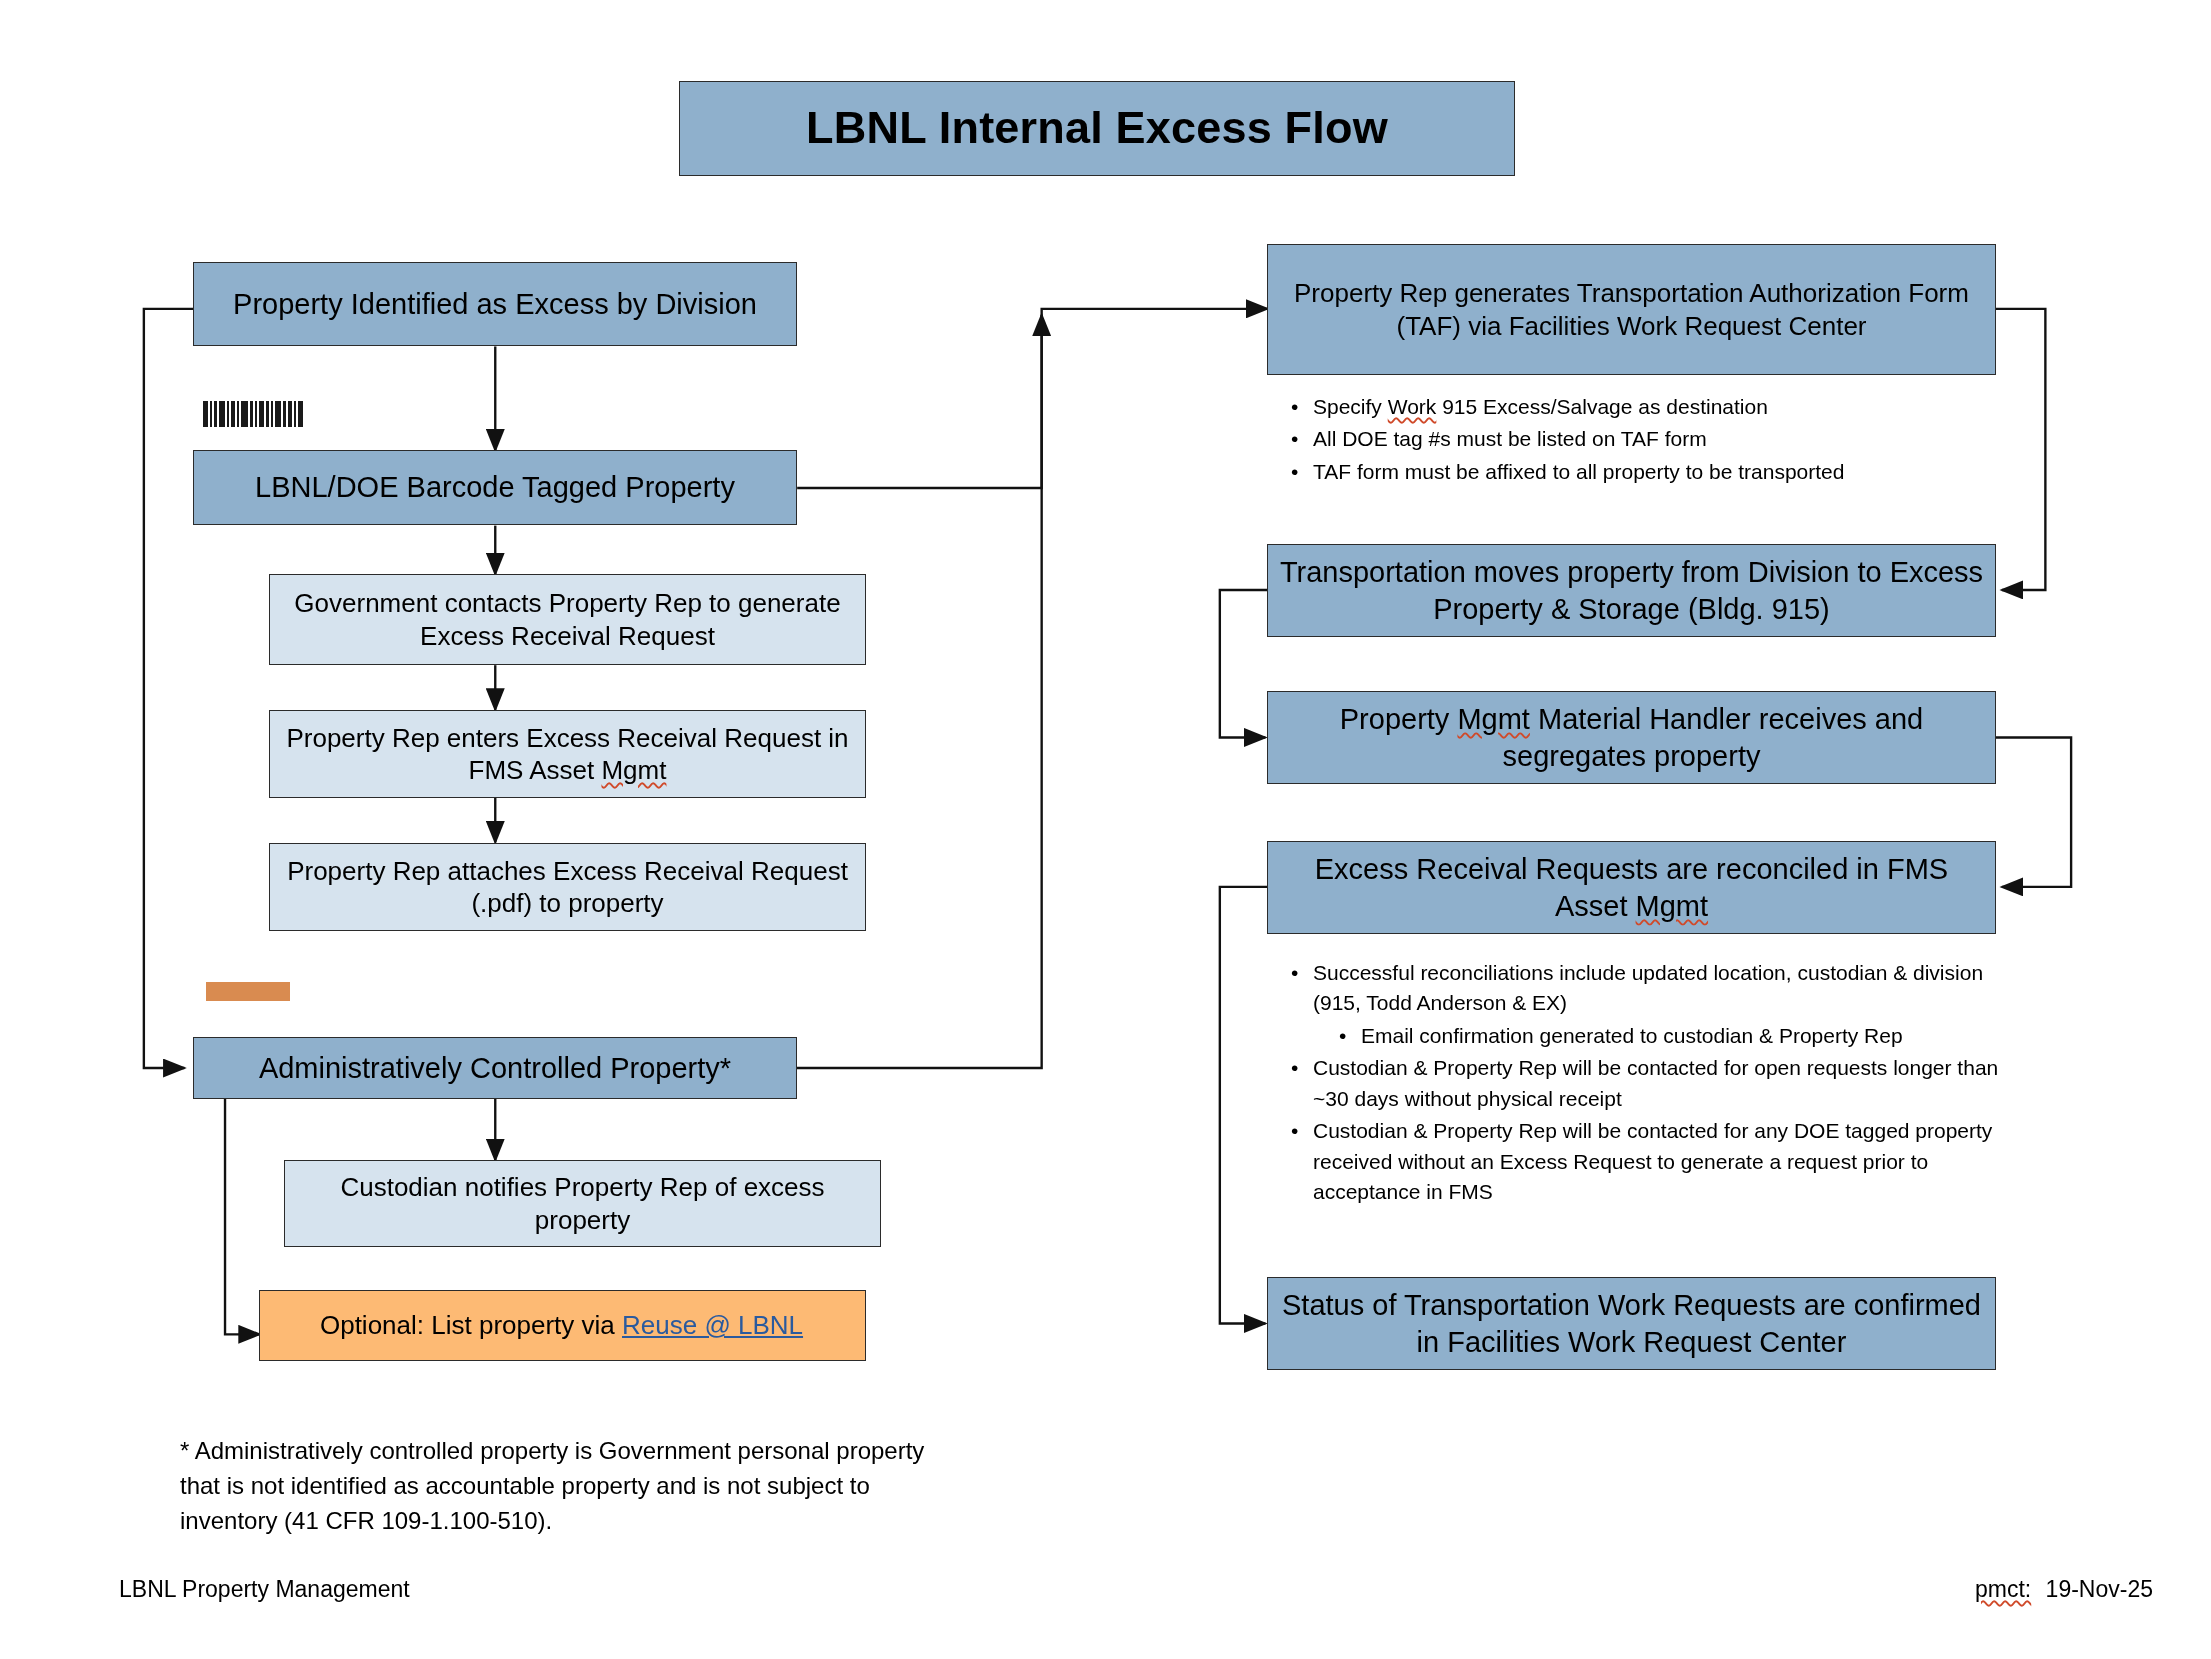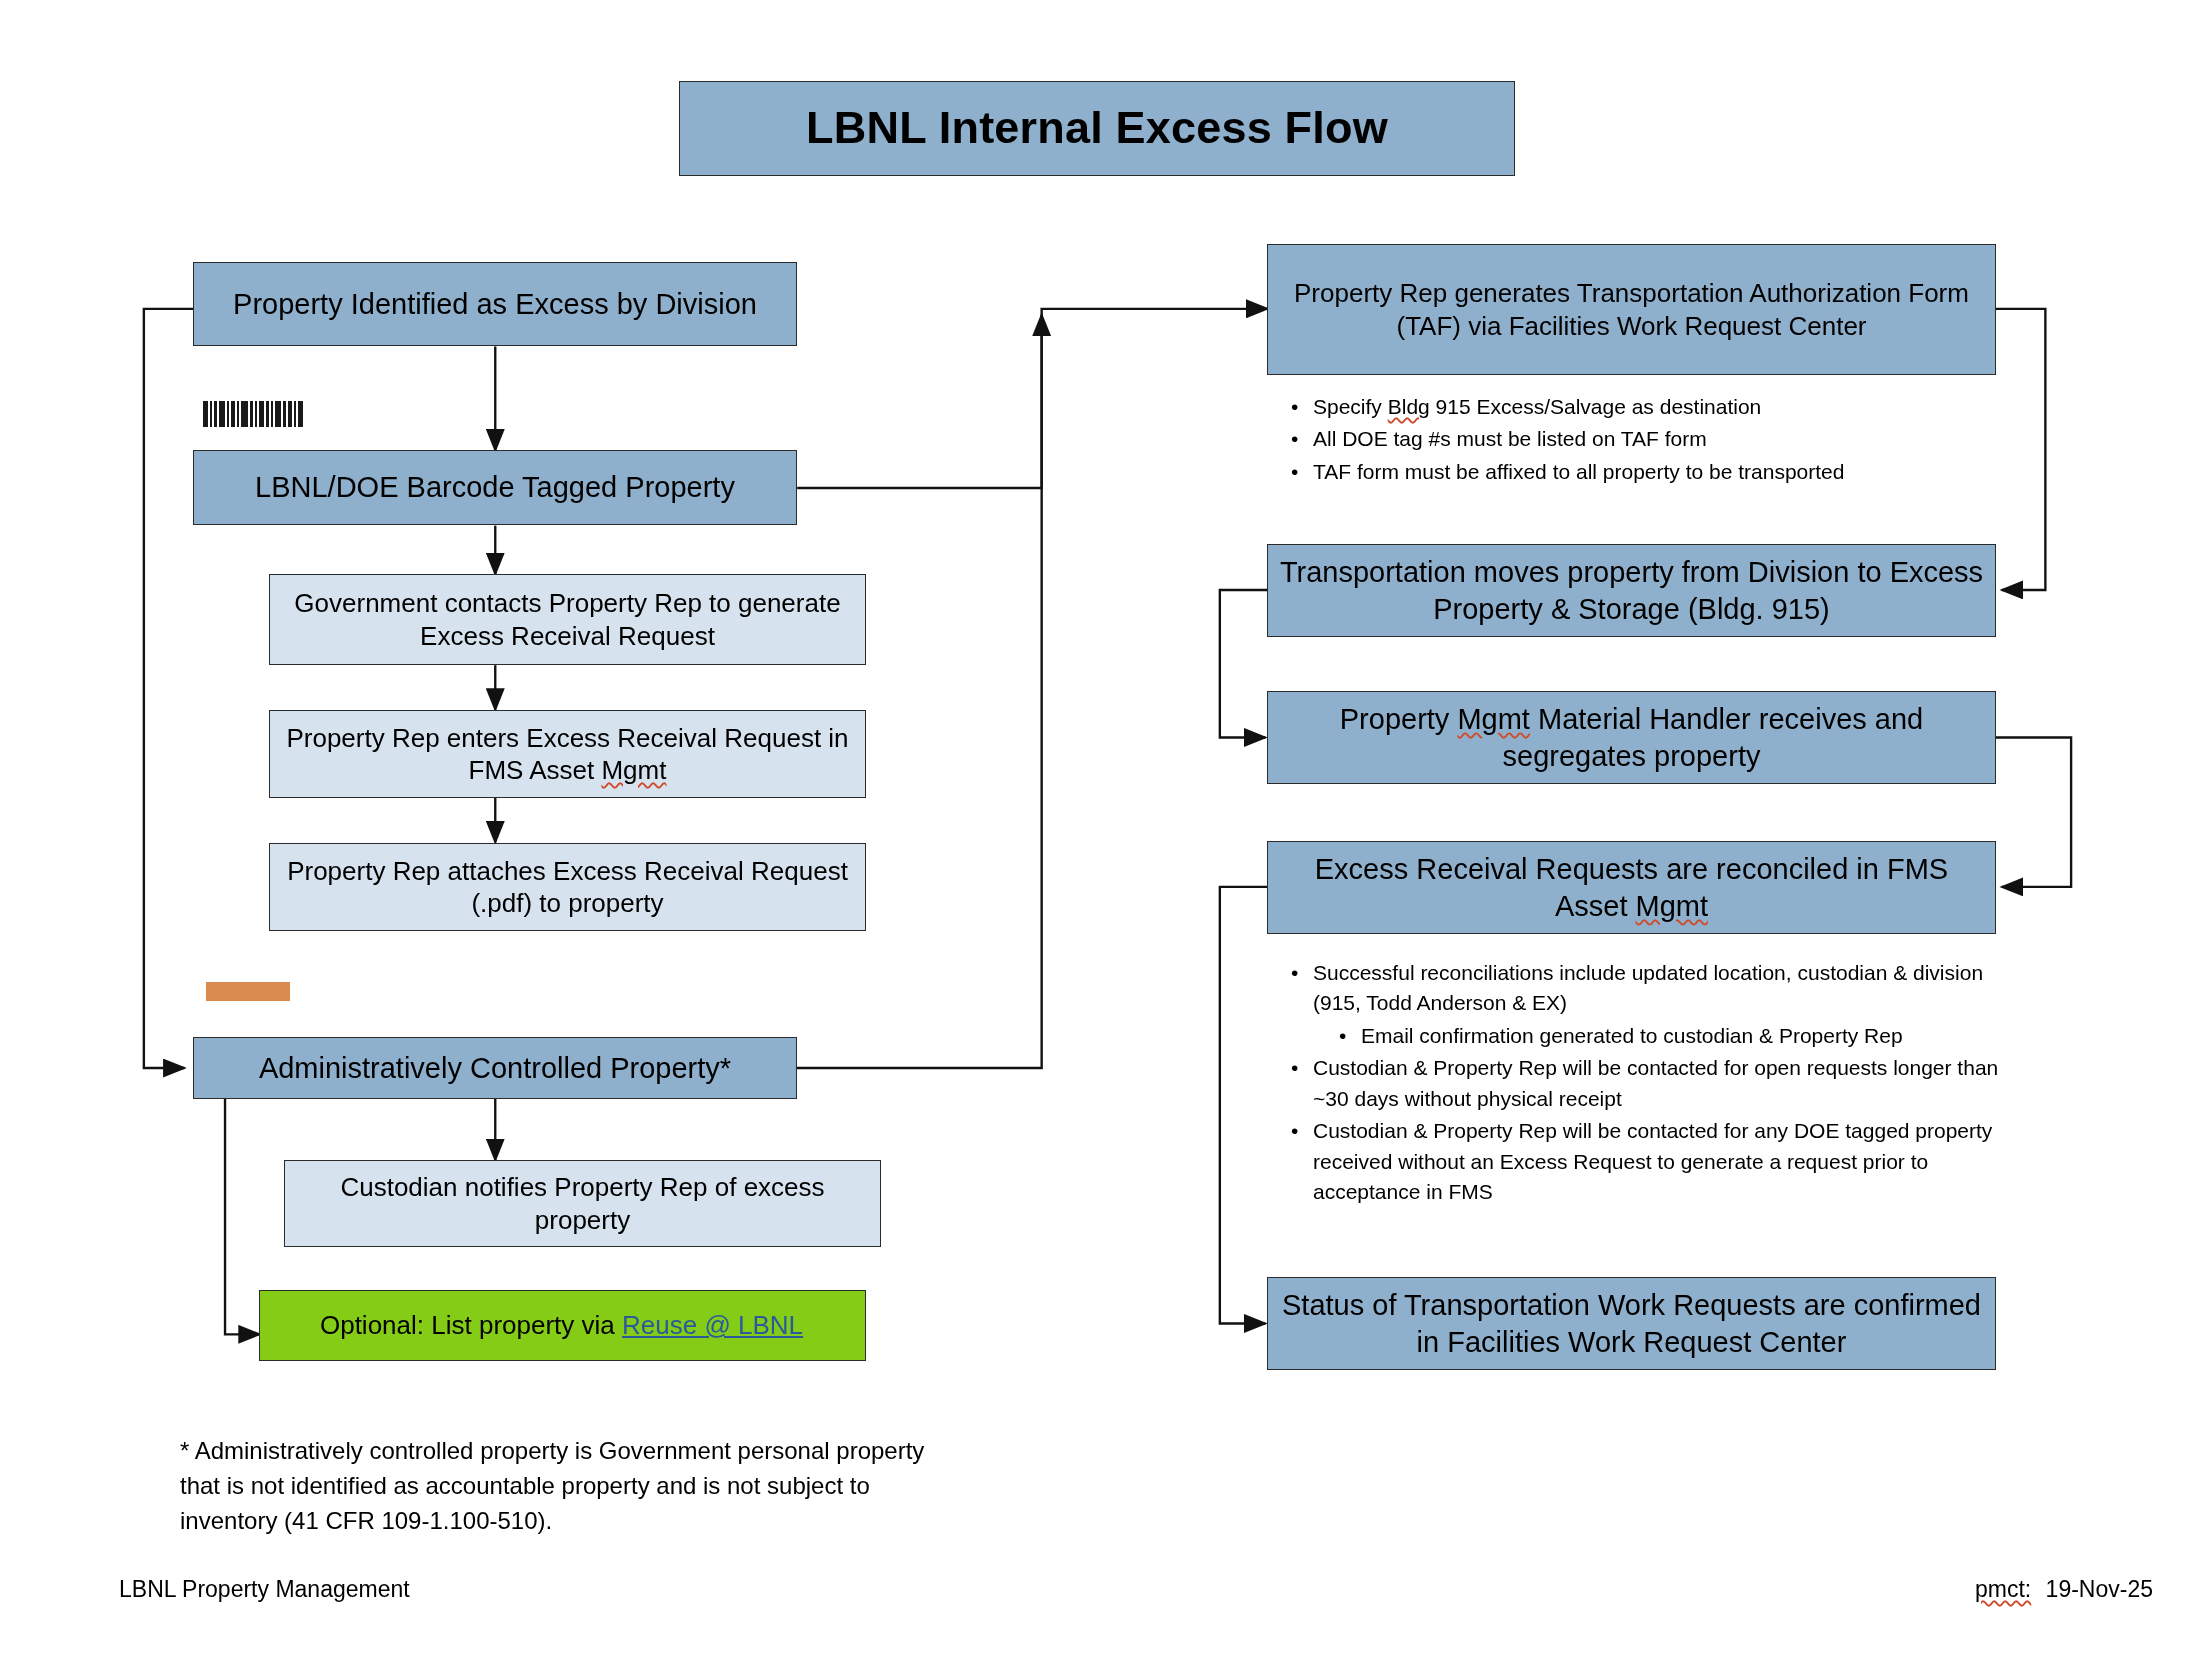--- a/index.html
+++ b/index.html
@@ -29,21 +29,21 @@
     line-height: 1.25;
     padding: 4px 10px;
   }
   .box-dark {
     background: #8fb0cc;
   }
   .box-light {
     background: #d6e3ee;
   }
   .box-tan {
-    background: #84cc16;
+    background: #fdba74;
     padding-left: 8px;
   }
   .title-box {
     font-size: 45px;
     font-weight: bold;
     letter-spacing: 0.2px;
   }
   .b-lg { font-size: 29px; }
   .b-md { font-size: 26px; }
   .bullets {
@@ -220,21 +220,21 @@
       <span>Optional: List property via </span><a class="link" href="#">Reuse @ LBNL</a>
     </span>
   </div>
 
   <div class="box box-dark b-md" style="left:1267px; top:244px; width:729px; height:131px; flex-direction:column;">
     <span>Property Rep generates Transportation Authorization Form (TAF) via Facilities Work Request Center</span>
   </div>
 
   <div class="bullets" style="left:1287px; top:392px; width:693px;">
     <ul>
-      <li><span>Specify <span class="squiggle">Bldg</span> 915 Excess/Salvage as destination</span></li>
+      <li><span>Specify <span class="squiggle">Work</span> 915 Excess/Salvage as destination</span></li>
       <li><span>All DOE tag #s must be listed on TAF form</span></li>
       <li><span>TAF form must be affixed to all property to be transported</span></li>
     </ul>
   </div>
 
   <div class="box box-dark b-lg" style="left:1267px; top:544px; width:729px; height:93px; flex-direction:column;">
     <span>Transportation moves property from Division to Excess Property &amp; Storage (Bldg. 915)</span>
   </div>
 
   <div class="box box-dark b-lg" style="left:1267px; top:691px; width:729px; height:93px; flex-direction:column;">

